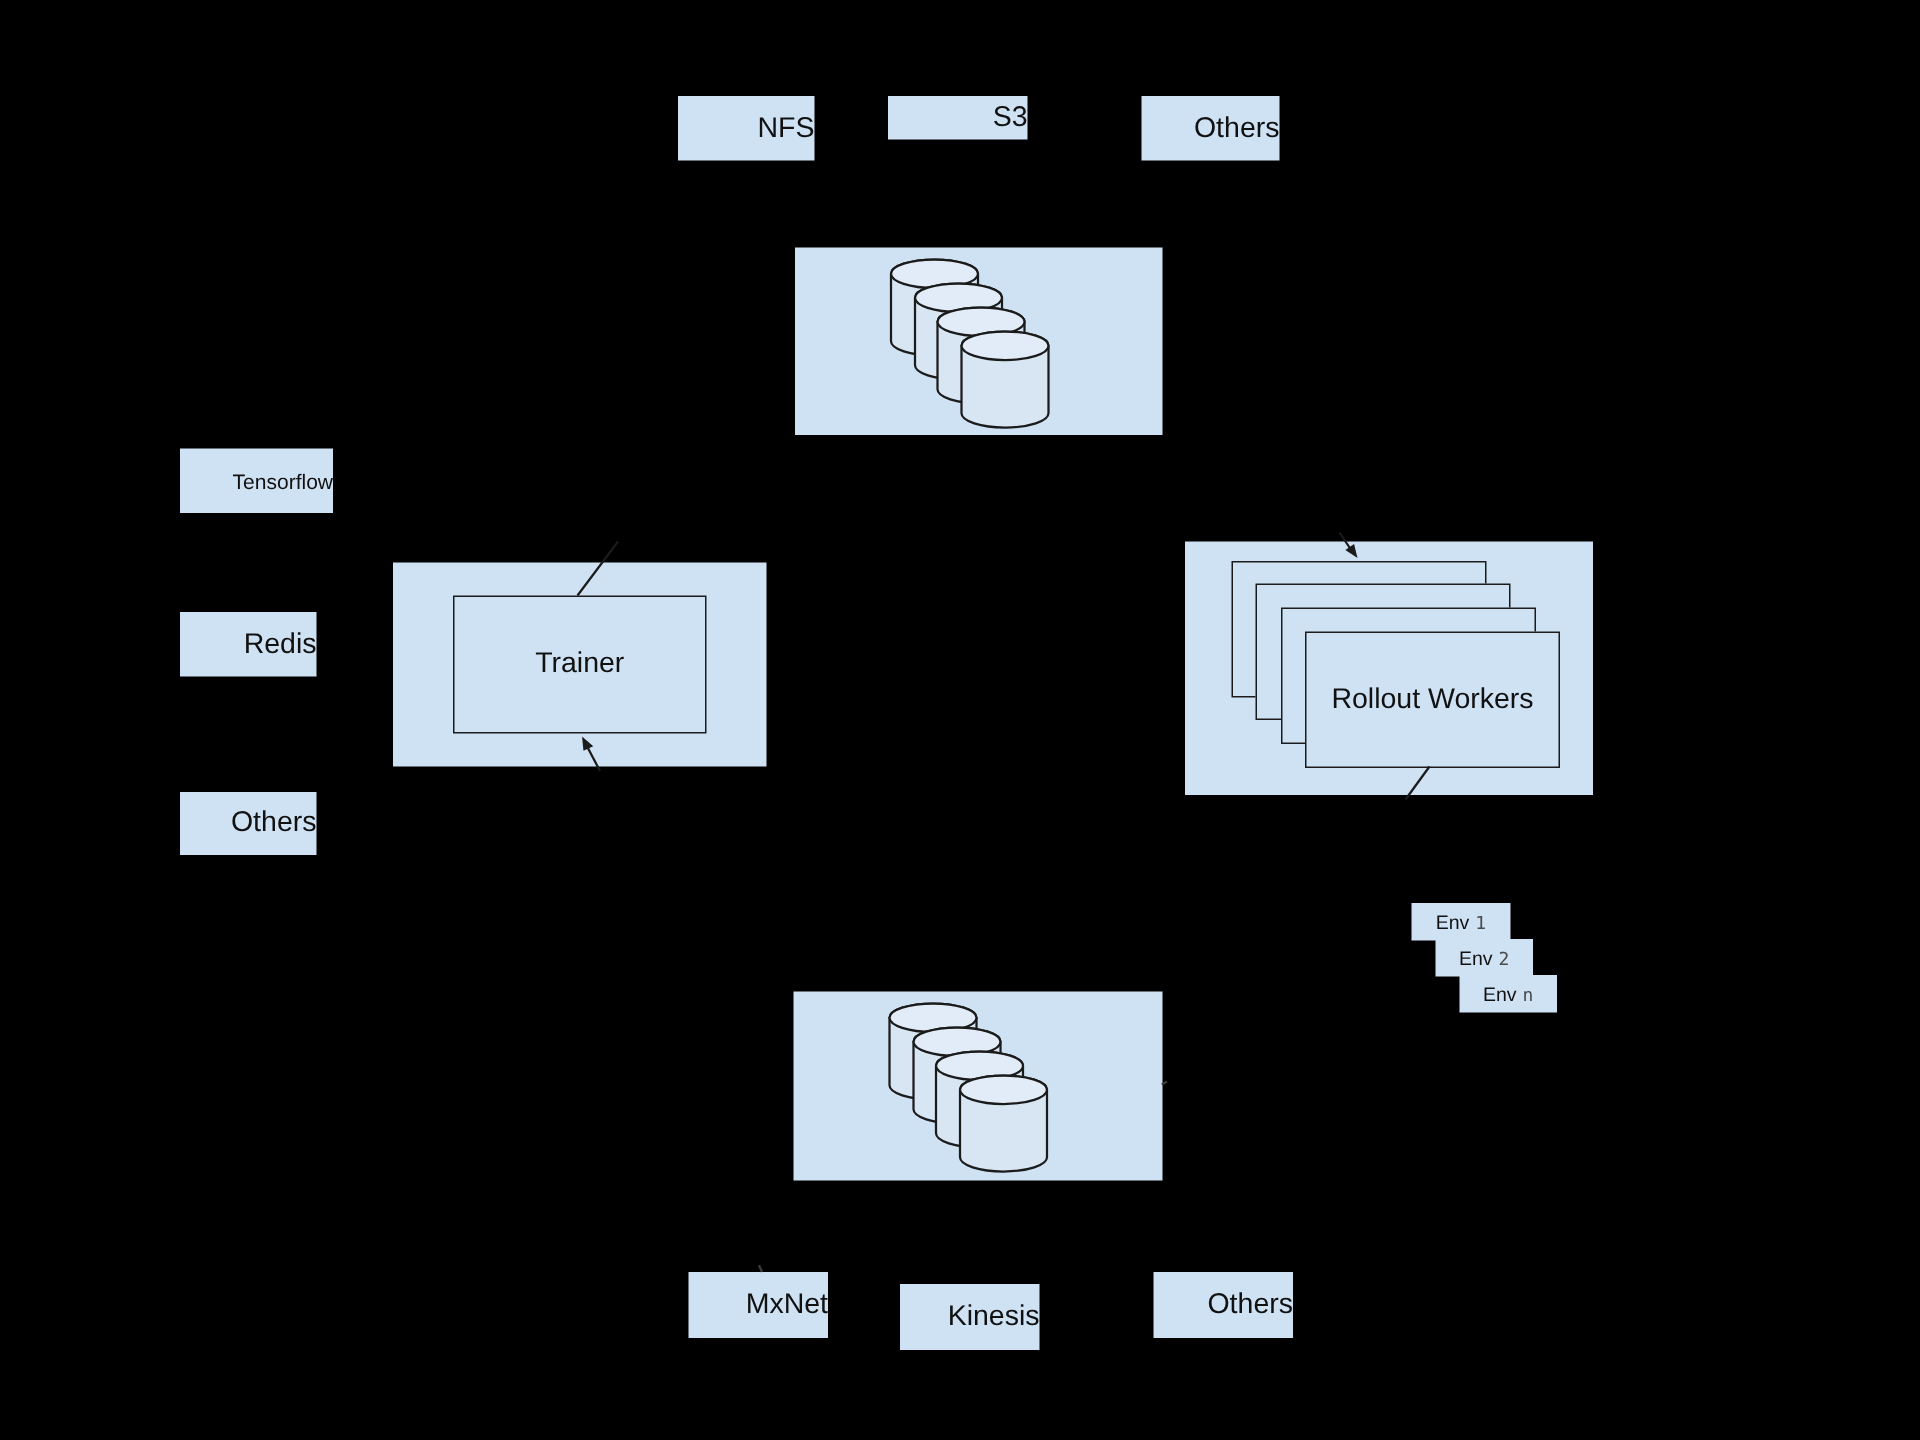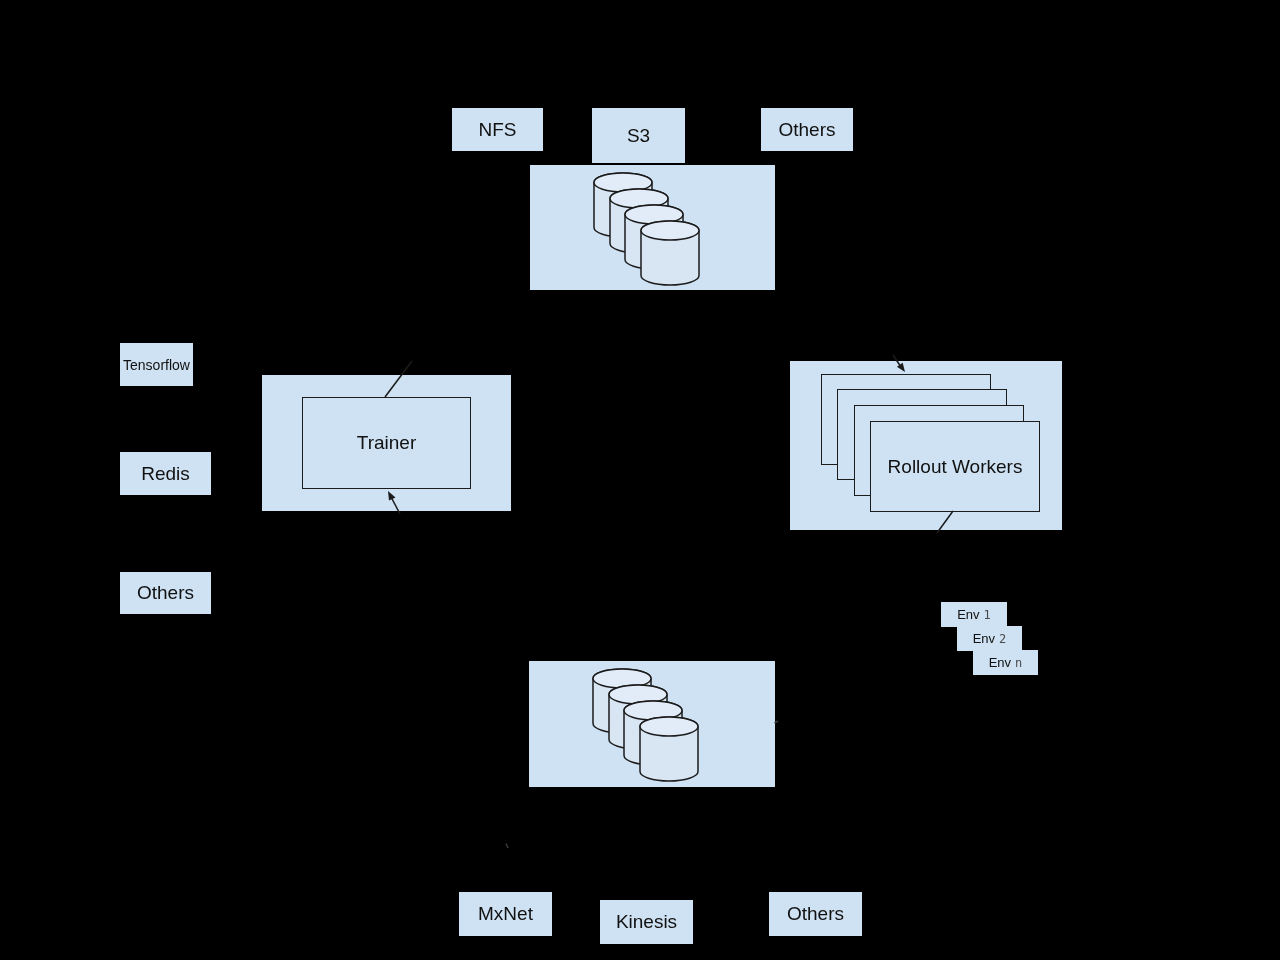--- a/index.html
+++ b/index.html
@@ -3,21 +3,21 @@
 <meta charset="utf-8">
 <style>
   :root{
     --bg:#000000; --box-fill:#cfe2f3; --cyl-fill:#d8e6f4; --cyl-top:#e2ecf8;
     --stroke:#1b1b1b; --text:#111111; --muted-text:#4a4a4a;
   }
   html,body{margin:0;padding:0;background:var(--bg);}
   #canvas{position:relative;width:1280px;height:960px;background:var(--bg);
     font-family:"Liberation Sans",sans-serif;color:var(--text);overflow:hidden;}
   .box{position:absolute;background:var(--box-fill);display:flex;
-    align-items:center;justify-content:center;margin-top:44px;}
+    align-items:center;justify-content:flex-end;}
   .box span{font-size:19px;color:var(--text);white-space:nowrap;}
   .box.small-label span{font-size:14px;}
   .container{position:absolute;background:var(--box-fill);}
   .inner-rect{position:absolute;background:var(--box-fill);
     border:1.5px solid var(--stroke);box-sizing:border-box;
     display:flex;align-items:center;justify-content:center;}
   .inner-rect span{font-size:19px;color:var(--text);white-space:nowrap;}
   .env-box{position:absolute;background:var(--box-fill);display:flex;
     align-items:center;justify-content:center;gap:4px;margin-top:20px;}
   .env-box .env-name{font-size:13px;color:var(--text);}
@@ -27,21 +27,21 @@
   #arrow-overlay{position:absolute;left:0;top:0;pointer-events:none;z-index:50;}
 </style>
 </head>
 <body>
 
 <div id="canvas">
 
   <div class="box" style="left:452px;top:64px;width:91px;height:43px">
     <span>NFS</span>
   </div>
-  <div class="box" style="left:592px;top:64px;width:93px;height:55px">
+  <div class="box" style="left:592px;top:64px;width:93px;height:29px">
     <span>S3</span>
   </div>
   <div class="box" style="left:761px;top:64px;width:92px;height:43px">
     <span>Others</span>
   </div>
 
   <div class="container" style="left:530px;top:165px;width:245px;height:125px">
     <svg width="246" height="126" viewBox="0 0 246 126">
       <g style="fill:var(--cyl-fill);stroke:var(--stroke);stroke-width:1.5">
         <path d="M64 17.5 A29 9.5 0 0 1 122 17.5 L122 62.5 A29 9.5 0 0 1 64 62.5 Z"></path>
@@ -49,21 +49,21 @@
         <path d="M80 33.5 A29 9.5 0 0 1 138 33.5 L138 78.5 A29 9.5 0 0 1 80 78.5 Z"></path>
         <ellipse cx="109" cy="33.5" rx="29" ry="9.5" style="fill:var(--cyl-top)"></ellipse>
         <path d="M95 49.5 A29 9.5 0 0 1 153 49.5 L153 94.5 A29 9.5 0 0 1 95 94.5 Z"></path>
         <ellipse cx="124" cy="49.5" rx="29" ry="9.5" style="fill:var(--cyl-top)"></ellipse>
         <path d="M111 65.5 A29 9.5 0 0 1 169 65.5 L169 110.5 A29 9.5 0 0 1 111 110.5 Z"></path>
         <ellipse cx="140" cy="65.5" rx="29" ry="9.5" style="fill:var(--cyl-top)"></ellipse>
       </g>
     </svg>
   </div>
 
-  <div class="box small-label" style="left:120px;top:299px;width:73px;height:43px">
+  <div class="box small-label" style="left:120px;top:299px;width:102px;height:43px">
     <span>Tensorflow</span>
   </div>
   <div class="box" style="left:120px;top:408px;width:91px;height:43px">
     <span>Redis</span>
   </div>
   <div class="box" style="left:120px;top:528px;width:91px;height:42px">
     <span>Others</span>
   </div>
 
   <div class="container" style="left:262px;top:375px;width:249px;height:136px">

